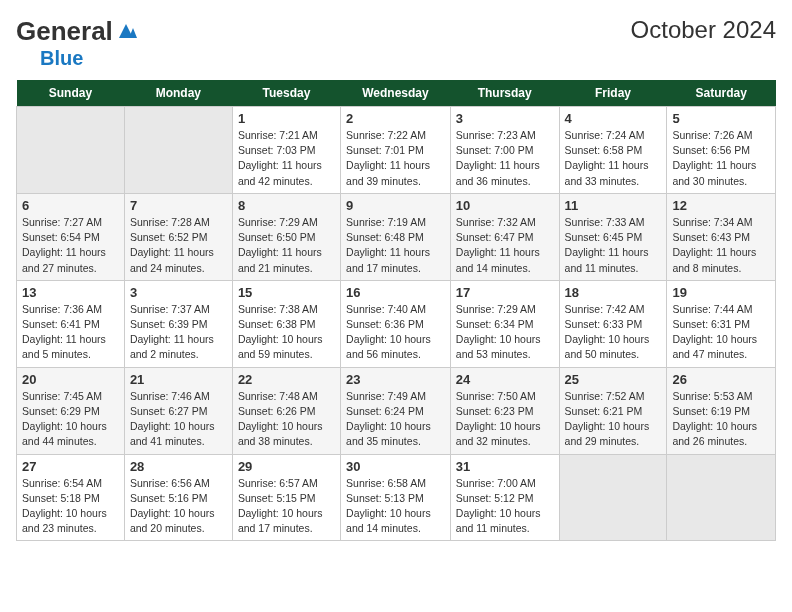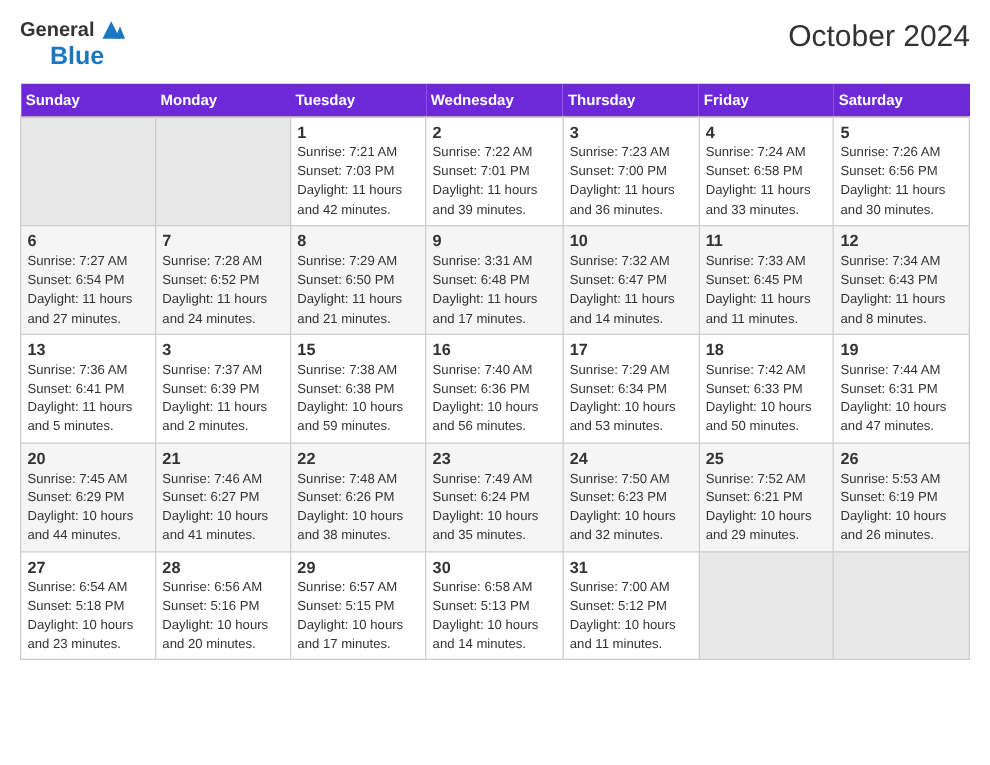--- a/index.html
+++ b/index.html
@@ -36,24 +36,24 @@
     .location-title {
       font-size: 16px;
       color: #555;
     }
     table {
       width: 100%;
       border-collapse: collapse;
       font-size: 11px;
     }
     thead tr th {
-      background-color: #6d28d9;
+      background-color: #14532d;
       color: #fff;
       padding: 6px 4px;
-      text-align: left;
+      text-align: center;
       font-size: 12px;
       font-weight: bold;
     }
     tbody tr td {
       border: 1px solid #ccc;
       vertical-align: top;
       padding: 4px 5px;
       width: 113px;
       min-height: 70px;
       color: #333;
@@ -78,21 +78,21 @@
     .empty-cell {
       background-color: #e8e8e8 !important;
     }
   </style>
 </head>
 <body>
 
 <div class="header">
   <div class="logo">
     <div class="logo-line">
-      <span style="font-size:16px;font-weight:bold;color:#333;">General</span>
+      <span style="font-size:26px;font-weight:bold;color:#333;">General</span>
       <svg width="22" height="20" viewBox="0 0 22 20" style="margin-left:2px;margin-top:-4px;">
         <polygon points="4,18 18,18 11,4" fill="#1a78c2"></polygon>
         <polygon points="14,18 22,18 18,8" fill="#1a78c2"></polygon>
       </svg>
     </div>
     <div>
       <span style="font-size:20px;font-weight:bold;color:#1a78c2;margin-left:24px;">Blue</span>
     </div>
   </div>
   <div class="title-section">
@@ -161,21 +161,21 @@
 Daylight: 11 hours and 24 minutes.</div>
         </td>
         <td>
           <span class="day-number">8</span>
           <div class="cell-content">Sunrise: 7:29 AM
 Sunset: 6:50 PM
 Daylight: 11 hours and 21 minutes.</div>
         </td>
         <td>
           <span class="day-number">9</span>
-          <div class="cell-content">Sunrise: 3:31 AM
+          <div class="cell-content">Sunrise: 7:19 AM
 Sunset: 6:48 PM
 Daylight: 11 hours and 17 minutes.</div>
         </td>
         <td>
           <span class="day-number">10</span>
           <div class="cell-content">Sunrise: 7:32 AM
 Sunset: 6:47 PM
 Daylight: 11 hours and 14 minutes.</div>
         </td>
         <td>

